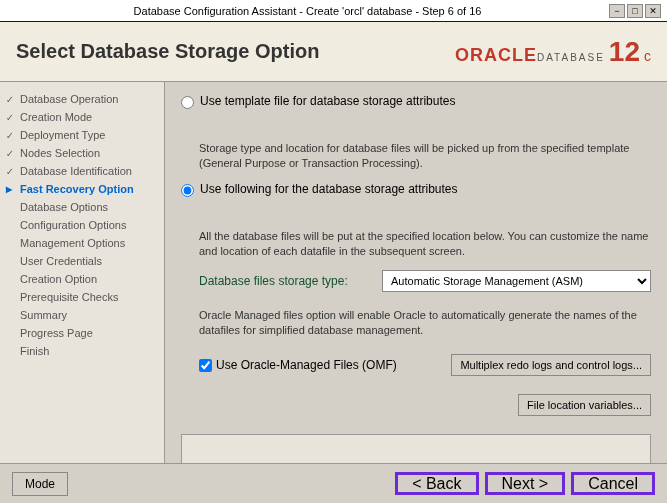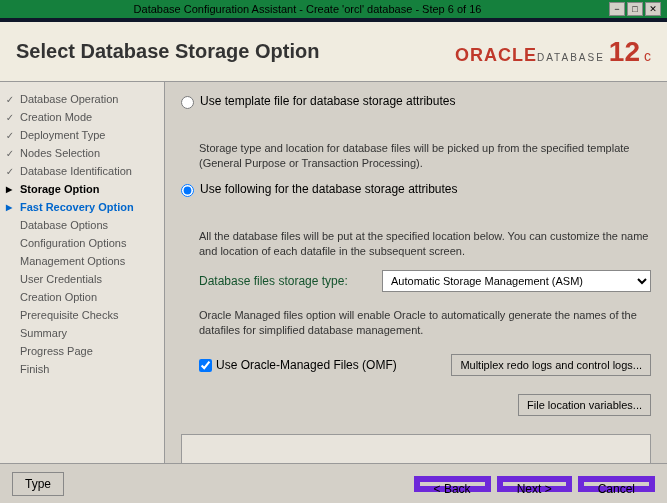--- a/index.html
+++ b/index.html
@@ -7,22 +7,22 @@
       font-family: 'Arial', sans-serif;
       font-size: 12px;
       background: #d4d0c8;
       width: 667px;
       height: 503px;
       overflow: hidden;
     }
 
     
     .title-bar {
-      background: #15803d;
-      border-bottom: 4px solid #0f172a;
+      background: #ffffff;
+      border-bottom: 1px solid #0f172a;
       height: 22px;
       display: flex;
       align-items: center;
       justify-content: space-between;
       padding: 0 6px;
     }
     .title-bar-text {
       font-size: 11px;
       color: #000;
       flex: 1;
@@ -302,25 +302,25 @@
       font-size: 12px;
       background: #d4d0c8;
       border: 1px solid #888;
       cursor: pointer;
     }
     .nav-buttons {
       display: flex;
       gap: 6px;
     }
     .nav-btn {
-      height: 16px;
+      height: 23px;
       padding: 0 14px;
-      font-size: 12px;
-      background: #d4d0c8;
-      border: 6px solid #6d28d9;
+      font-size: 16px;
+      background: #d4d0c8;
+      border: 3px solid #6d28d9;
       cursor: pointer;
     }
   </style>
 </head>
 <body>
 
 <div class="title-bar">
   <span class="title-bar-text">Database Configuration Assistant - Create 'orcl' database - Step 6 of 16</span>
   <div class="title-bar-buttons">
     <button class="title-btn">−</button>
@@ -359,23 +359,20 @@
         <span>Deployment Type</span>
       </div>
       <div class="sidebar-item completed">
         <span class="check-icon">✓</span>
         <span>Nodes Selection</span>
       </div>
       <div class="sidebar-item completed">
         <span class="check-icon">✓</span>
         <span>Database Identification</span>
       </div>
-      <div class="sidebar-item active">
-        <span>Storage Option</span>
-      </div>
       <div class="sidebar-item highlighted">
         <span>Fast Recovery Option</span>
       </div>
       <div class="sidebar-item">
         <span>Database Options</span>
       </div>
       <div class="sidebar-item">
         <span>Configuration Options</span>
       </div>
       <div class="sidebar-item">
@@ -445,21 +442,21 @@
       <div class="file-location-row">
         <button class="file-location-btn">File location variables...</button>
       </div>
 
       <div class="text-area-section"></div>
 
     </div>
   </div>
 
   <div class="bottom-bar">
-    <button class="help-btn">Type</button>
+    <button class="help-btn">Mode</button>
     <div class="nav-buttons">
       <button class="nav-btn">&lt; Back</button>
       <button class="nav-btn">Next &gt;</button>
       <button class="nav-btn">Cancel</button>
     </div>
   </div>
 
 </div>
 
 </body></html>

